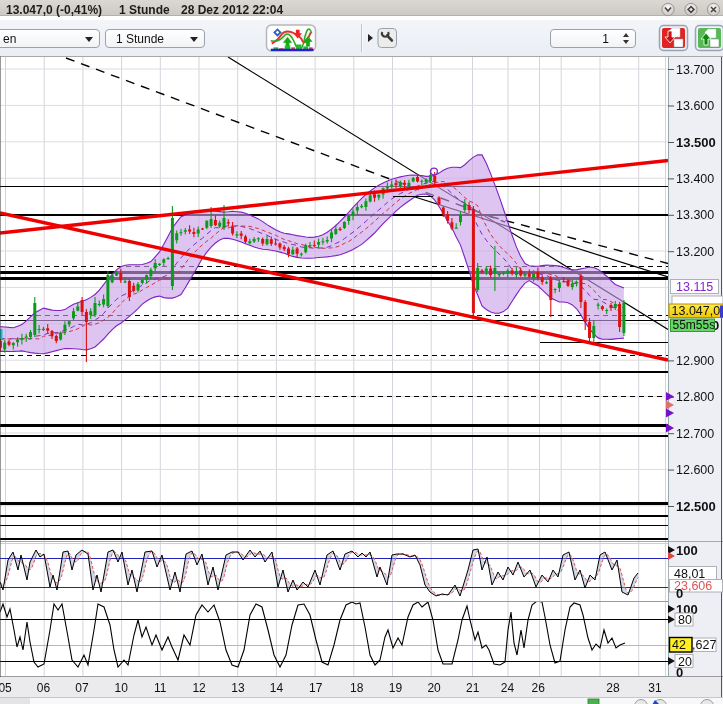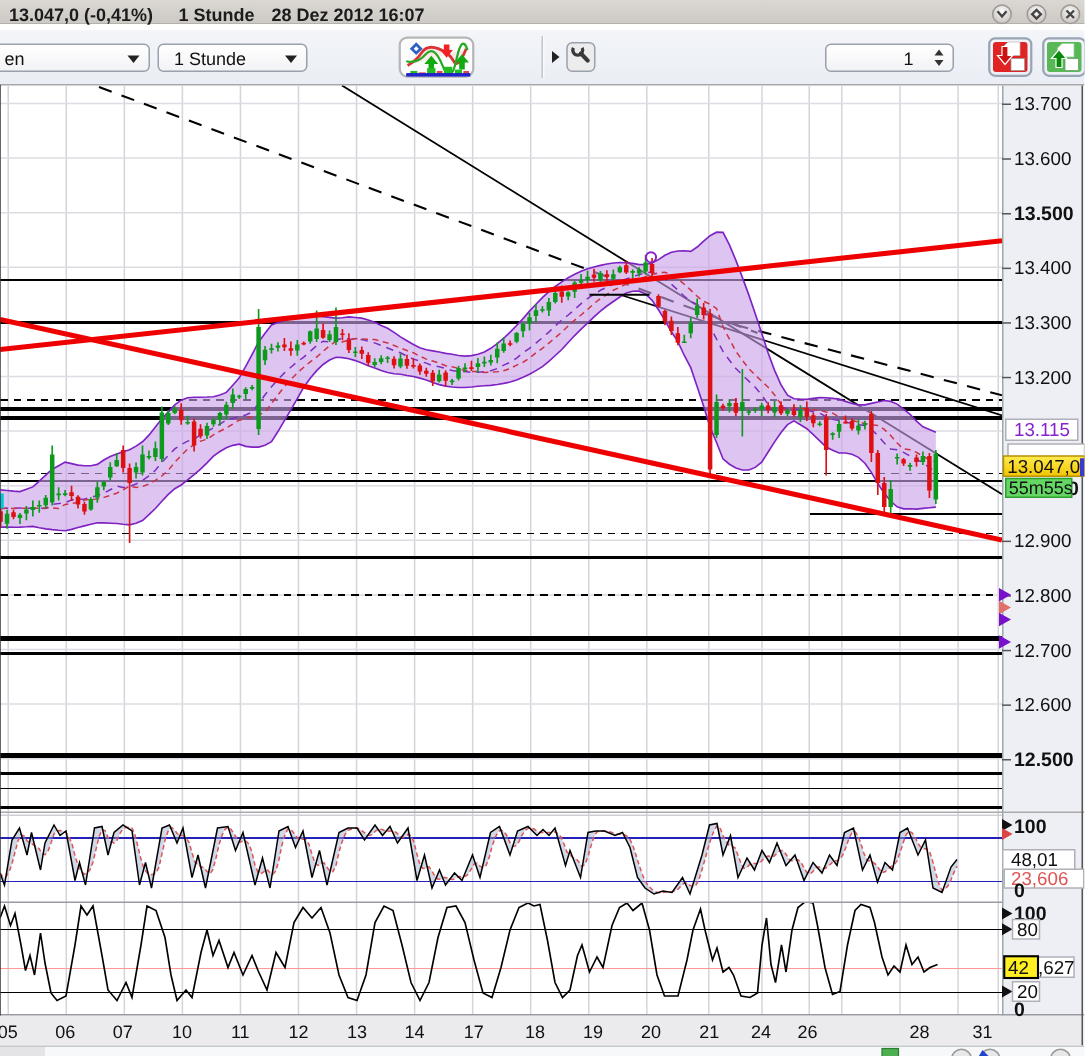--- a/index.html
+++ b/index.html
@@ -5,21 +5,21 @@
 #titlebar{position:absolute;left:0;top:0;width:723px;height:16px;background:linear-gradient(#dbd7d3,#cdc9c5);border-bottom:1px solid #b4b0ac}
 #titlebar .t{position:absolute;top:3px;font-size:12px;font-weight:bold;color:#1c1c1c;letter-spacing:0px}
 #toolbar{position:absolute;left:0;top:20px;width:723px;height:36px;background:linear-gradient(#f3f5f9,#eaeef4)}
 .combo{position:absolute;background:linear-gradient(#fff,#f2f3f5);border:1px solid #9aa1ac;border-radius:4px;height:19px;font-size:12px;color:#111}
 .combo .arr{position:absolute;right:6px;top:7px;width:0;height:0;border-left:4px solid transparent;border-right:4px solid transparent;border-top:5px solid #222}
 svg{position:absolute;left:0;top:0}
 </style></head><body>
 <div id="titlebar">
     <span class="t" style="left:6px">13.047,0 (-0,41%)</span>
     <span class="t" style="left:119px">1 Stunde</span>
-    <span class="t" style="left:181px">28 Dez 2012 16:07</span>
+    <span class="t" style="left:181px">28 Dez 2012 22:04</span>
   </div>
 <svg width="723" height="20" style="z-index:3">
   <defs>
       <radialGradient id="btng" cx="50%" cy="35%">
         <stop offset="0%" stop-color="#fdfdfd"></stop>
         <stop offset="100%" stop-color="#d2cecb"></stop>
       </radialGradient>
     </defs>
   <g stroke="#9c9894" stroke-width="1" fill="url(#btng)">
   <circle cx="668" cy="9.5" r="6.2"></circle>

